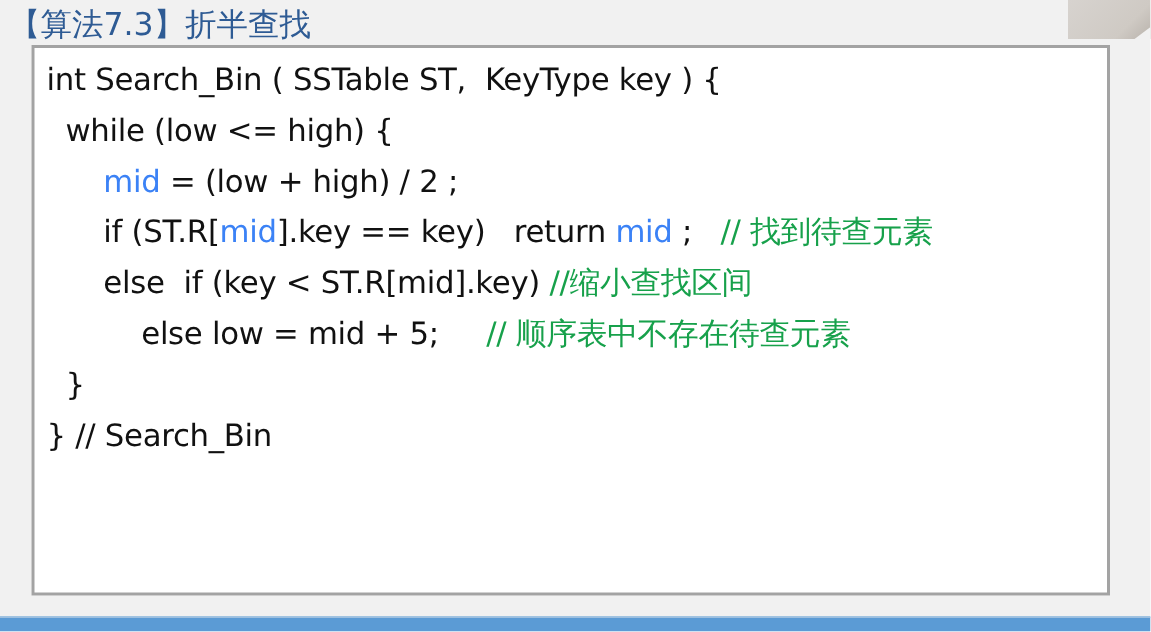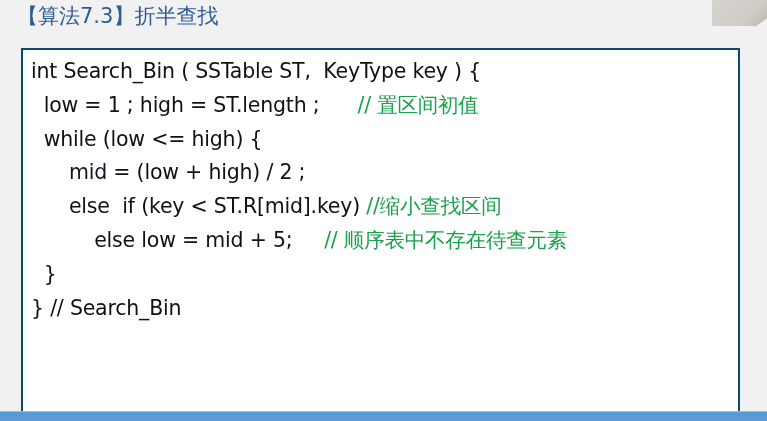--- a/index.html
+++ b/index.html
@@ -30,39 +30,39 @@
     left: 755px;
     width: 0;
     height: 0;
     border-left: 12px solid transparent;
     border-bottom: 9px solid #f1f1f1;
   }
 
   
   .slide-title {
     position: absolute;
-    left: 17px;
+    left: 6px;
     top: 2px;
     font-size: 21px;
     line-height: 28px;
     color: #2e5b94;
     letter-spacing: 0px;
     white-space: nowrap;
     font-family: "DejaVu Sans", "Liberation Sans", sans-serif;
   }
 
   
   .code-panel {
     position: absolute;
     left: 21px;
-    top: 48px;
+    top: 30px;
     width: 719px;
     height: 367px;
     background: #ffffff;
-    border: 2px solid #0c4a6e;
+    border: 2px solid #a3a3a3;
     box-sizing: border-box;
     overflow: hidden;
   }
 
   .code-lines {
     position: absolute;
     left: 0;
     top: 5px;
     width: 100%;
     padding: 0 8px;
@@ -72,21 +72,21 @@
   .code-line {
     font-size: 20.5px;
     line-height: 33.8px;
     color: #111111;
     white-space: pre;
     font-family: "DejaVu Sans", "Liberation Sans", sans-serif;
     letter-spacing: -0.2px;
   }
 
   .tok-plain   { color: #111111; }
-  .tok-ident   { color: #0f172a; }
+  .tok-ident   { color: #3b82f6; }
   .tok-comment { color: #17a14b; }
 
   
   .watermark {
     position: absolute;
     right: 9px;
     bottom: 14px;
     font-size: 13px;
     color: #b8b8b8;
     letter-spacing: 0.5px;
@@ -110,23 +110,23 @@
 <body>
 
 <div class="corner-block"></div>
 <div class="corner-fold"></div>
 
 <div class="slide-title">【算法7.3】折半查找</div>
 
 <div class="code-panel">
   <div class="code-lines" id="code-lines">
       <div class="code-line"><span class="tok-plain">int Search_Bin ( SSTable ST,  KeyType key ) {</span></div>
-      <div class="code-line"><span class="tok-plain">  </span><span class="tok-plain">low = 1 ; high = ST.length ;</span><span class="tok-plain">      </span><span class="tok-comment">// 置区间初值</span></div>
       <div class="code-line"><span class="tok-plain">  </span><span class="tok-plain">while (low &lt;= high) {</span></div>
       <div class="code-line"><span class="tok-plain">      </span><span class="tok-ident">mid</span><span class="tok-plain"> = (low + high) / 2 ;</span></div>
+      <div class="code-line"><span class="tok-plain">      </span><span class="tok-plain">if (ST.R[</span><span class="tok-ident">mid</span><span class="tok-plain">].key == key)   return </span><span class="tok-ident">mid</span><span class="tok-plain"> ;</span><span class="tok-plain">   </span><span class="tok-comment">// 找到待查元素</span></div>
       <div class="code-line"><span class="tok-plain">      </span><span class="tok-plain">else  if (key &lt; ST.R[mid].key) </span><span class="tok-comment">//缩小查找区间</span></div>
       <div class="code-line"><span class="tok-plain">          </span><span class="tok-plain">else low = mid + 5;</span><span class="tok-plain">     </span><span class="tok-comment">// 顺序表中不存在待查元素</span></div>
       <div class="code-line"><span class="tok-plain">  </span><span class="tok-plain">}</span></div>
       <div class="code-line"><span class="tok-plain">} // Search_Bin</span></div>
     </div>
 </div>
 
 <div class="bottom-bar"></div>
 
 </body></html>

